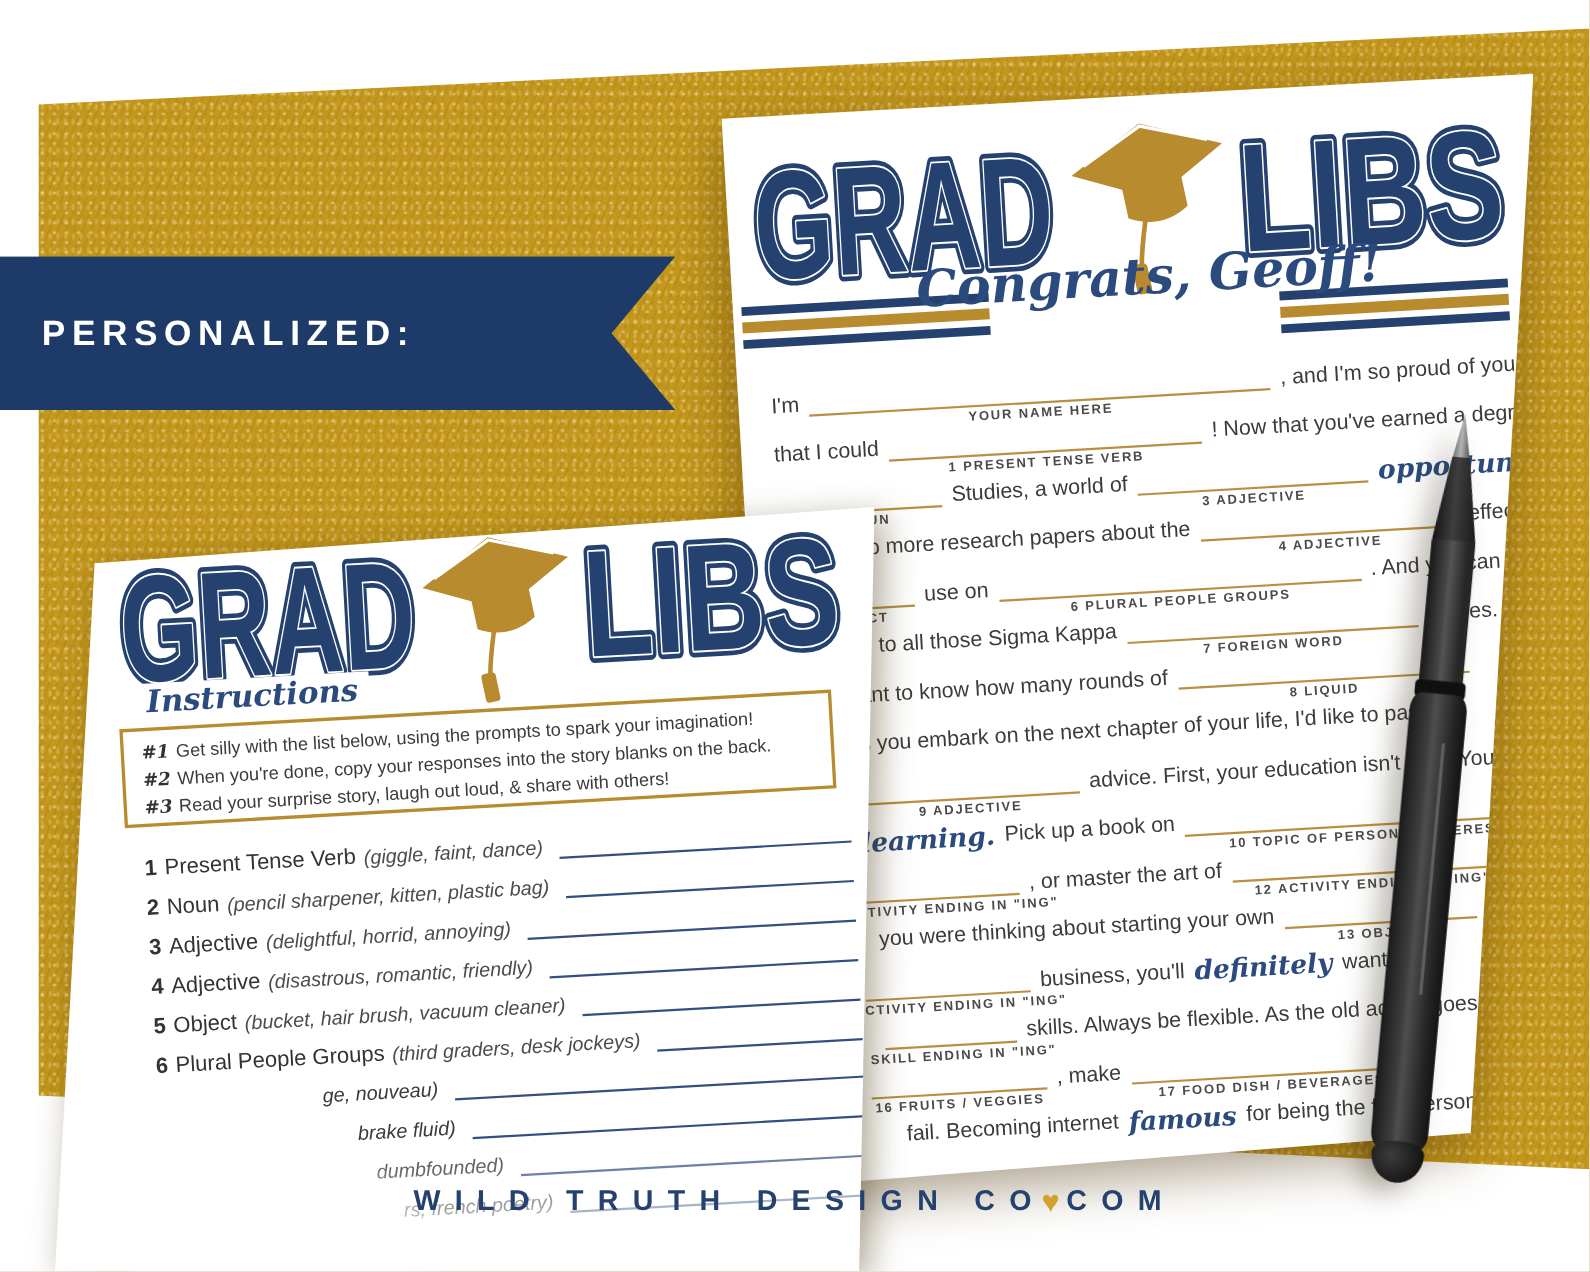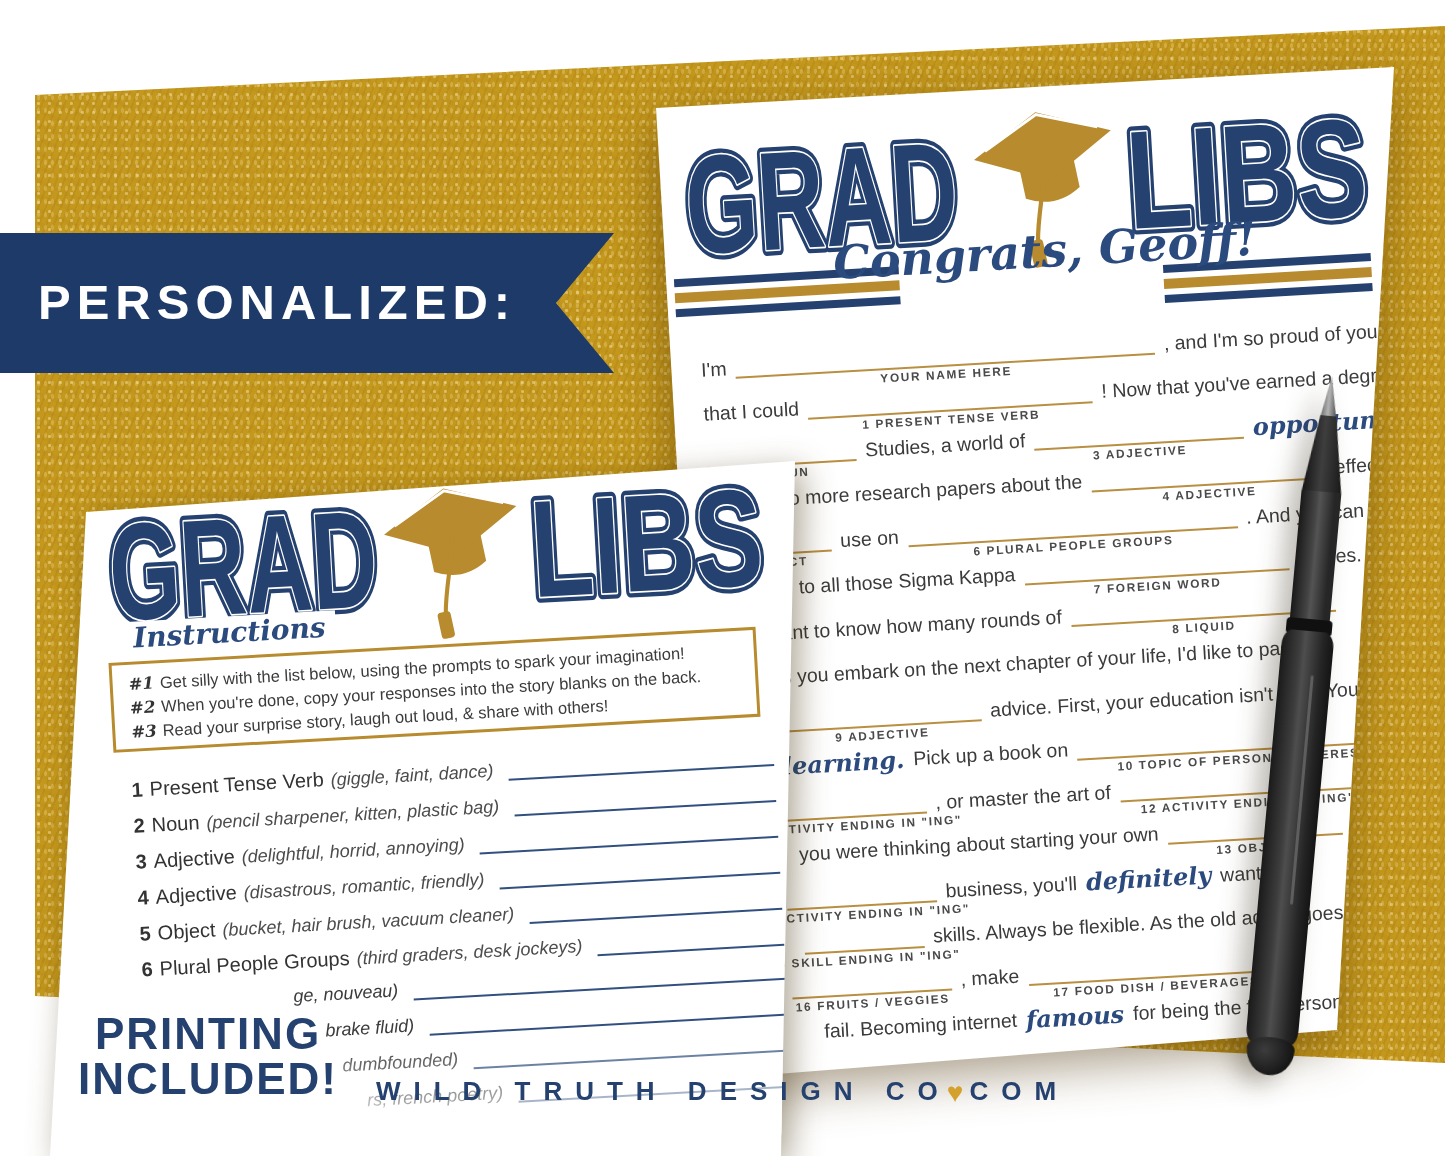--- a/index.html
+++ b/index.html
@@ -76,21 +76,21 @@
   #front-fade{position:absolute;inset:0;z-index:3;pointer-events:none;background:
      radial-gradient(ellipse 460px 300px at -4% 106%,#fff 52%,rgba(255,255,255,0) 74%),
      linear-gradient(to bottom,rgba(255,255,255,0) 82%,rgba(255,255,255,.85) 98%);}
 
   
   #banner{position:absolute;left:0;top:233px;width:614px;height:140px;z-index:6;
     background:#1d3a69;display:flex;flex-direction:column;justify-content:center;
     padding-left:38px;padding-right:70px;
     clip-path:polygon(0 0,100% 0,calc(100% - 58px) 50%,100% 100%,0 100%);
     filter:drop-shadow(0 6px 10px rgba(0,0,0,.18));}
-  #banner .b1{color:#fff;font-weight:900;font-size:49px;letter-spacing:6px;line-height:1.25;}
+  #banner .b1{color:#fff;font-weight:900;font-size:32px;letter-spacing:6px;line-height:1.25;}
   #banner .b2{color:#fff;font-weight:900;font-size:28px;letter-spacing:5px;}
 
   
   #pen{position:absolute;left:1300px;top:376px;width:64px;height:704px;z-index:5;
        transform:rotate(5.2deg);transform-origin:32px 0;
        filter:drop-shadow(-12px 10px 12px rgba(40,30,5,.30));}
   #pen div{position:absolute;}
   .pen-nib{top:0;left:24px;width:16px;height:42px;
      clip-path:polygon(50% 0,100% 100%,0 100%);
      background:linear-gradient(90deg,#6e6e6e,#b3b3b3 45%,#4f4f4f);}
@@ -392,22 +392,18 @@
     <div class="pen-joint"></div>
     <div class="pen-barrel"></div>
     <div class="pen-seam"></div>
     <div class="pen-end"></div>
   </div>
 
   <div id="banner">
     <div class="b1">PERSONALIZED:</div>
   </div>
 
-  <div id="printing">
-    <div>PRINTING</div>
-    <div>INCLUDED!</div>
-  </div>
 
   <div id="wildtruth">
     <span>WILD TRUTH DESIGN CO</span><span class="heart">♥</span><span>COM</span>
   </div>
 
 </div>
 
 </body></html>

